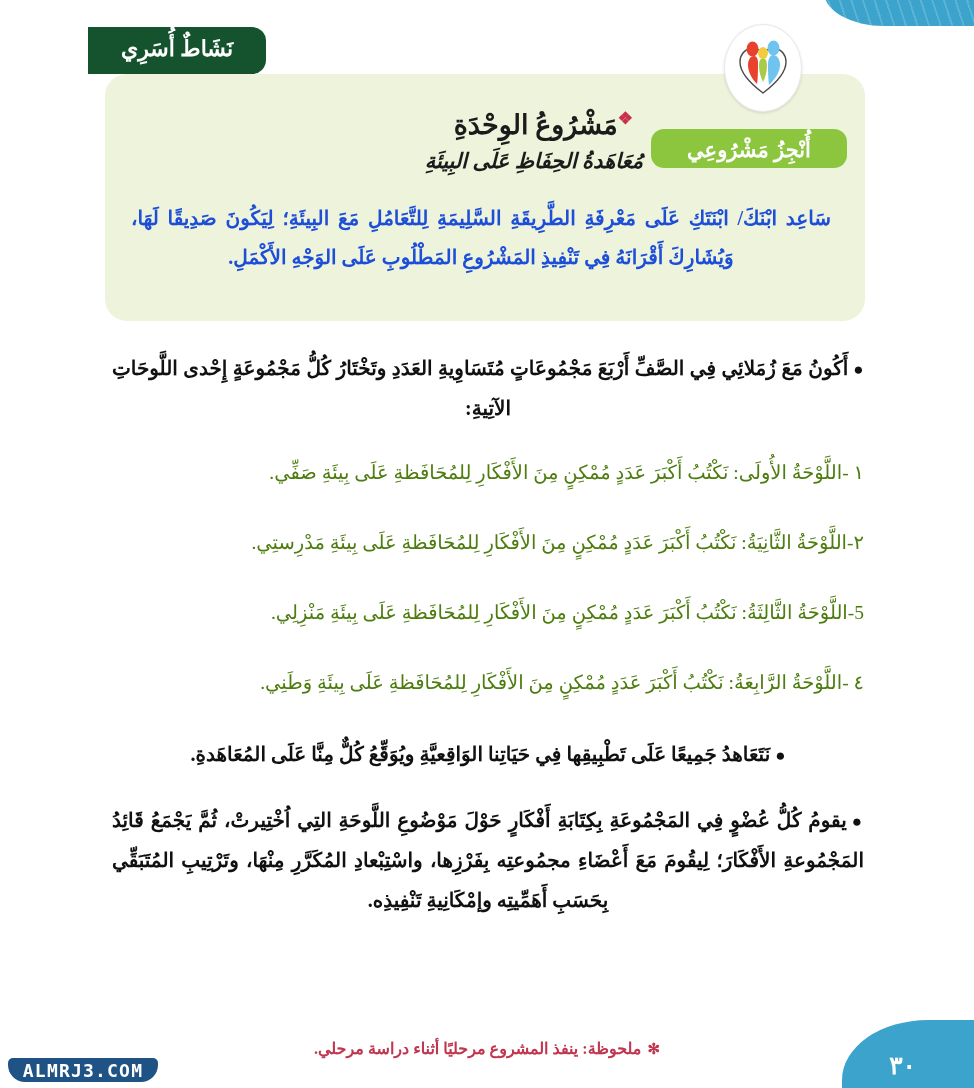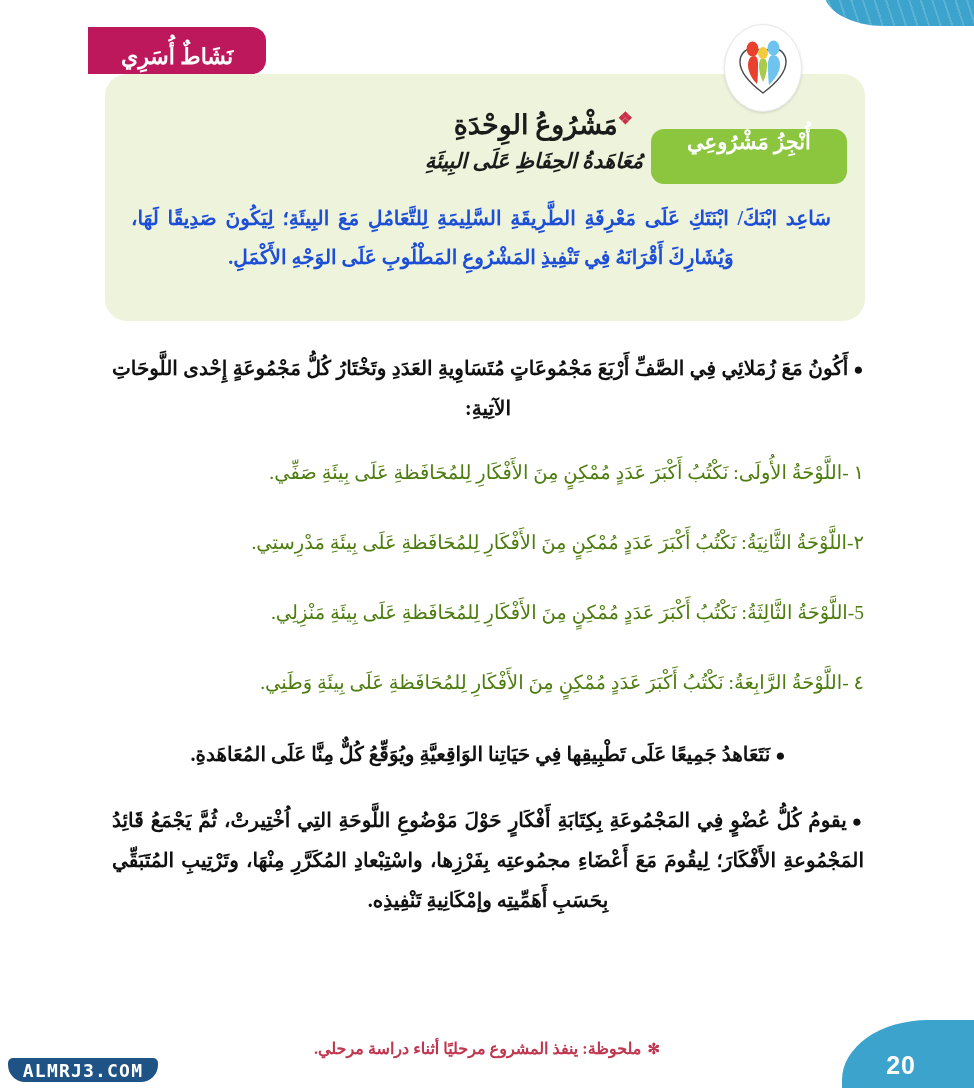--- a/index.html
+++ b/index.html
@@ -99,24 +99,24 @@
     z-index: 6;
   }
 
   
   .activity-tab {
     position: absolute;
     top: 27px;
     left: 88px;
     min-width: 178px;
     height: 47px;
-    background: #be185d;
+    background: #14532d;
     border-radius: 0 14px 14px 0;
     display: flex;
-    align-items: flex-end;
+    align-items: center;
     justify-content: center;
     z-index: 5;
   }
   .activity-tab-label {
     color: #ffffff;
     font-size: 22px;
     font-weight: bold;
     font-family: "Liberation Serif", serif;
     padding: 0 16px 4px 16px;
   }
@@ -131,25 +131,25 @@
     background: #eef3dc;
     border-radius: 22px;
     z-index: 2;
   }
 
   .project-btn {
     position: absolute;
     top: 55px;
     right: 18px;
     width: 196px;
-    height: 55px;
+    height: 39px;
     background: #8cc63e;
     border-radius: 13px;
     display: flex;
-    align-items: flex-start;
+    align-items: flex-end;
     justify-content: center;
     border: none;
     cursor: pointer;
   }
   .project-btn-label {
     color: #ffffff;
     font-size: 21px;
     font-weight: bold;
     font-family: "Liberation Serif", serif;
     padding-bottom: 4px;
@@ -304,19 +304,19 @@
     <p class="bullet-para para-block-2">
       <span class="dot">●</span><span>يقومُ كُلُّ عُضْوٍ فِي المَجْمُوعَةِ بِكِتَابَةِ أَفْكَارٍ حَوْلَ مَوْضُوعِ اللَّوحَةِ التِي اُخْتِيرتْ، ثُمَّ يَجْمَعُ قَائِدُ المَجْمُوعةِ الأَفْكَارَ؛ لِيقُومَ مَعَ أَعْضَاءِ مجمُوعتِه بِفَرْزِها، واسْتِبْعادِ المُكَرَّرِ مِنْهَا، وتَرْتِيبِ المُتَبَقِّي بِحَسَبِ أَهَمِّيتِه وإمْكَانِيةِ تَنْفِيذِه.</span>
     </p>
   </div>
 
   <div class="footer-note">
     <span class="note-star">✻</span><span>ملحوظة: ينفذ المشروع مرحليًا أثناء دراسة مرحلي.</span>
   </div>
 
   <div class="corner-bottom"></div>
-  <div class="page-number">20</div>
+  <div class="page-number">٣٠</div>
 
   <div class="watermark">
     <span class="watermark-text">ALMRJ3.COM</span>
   </div>
 
 </div>
 
 </body></html>

